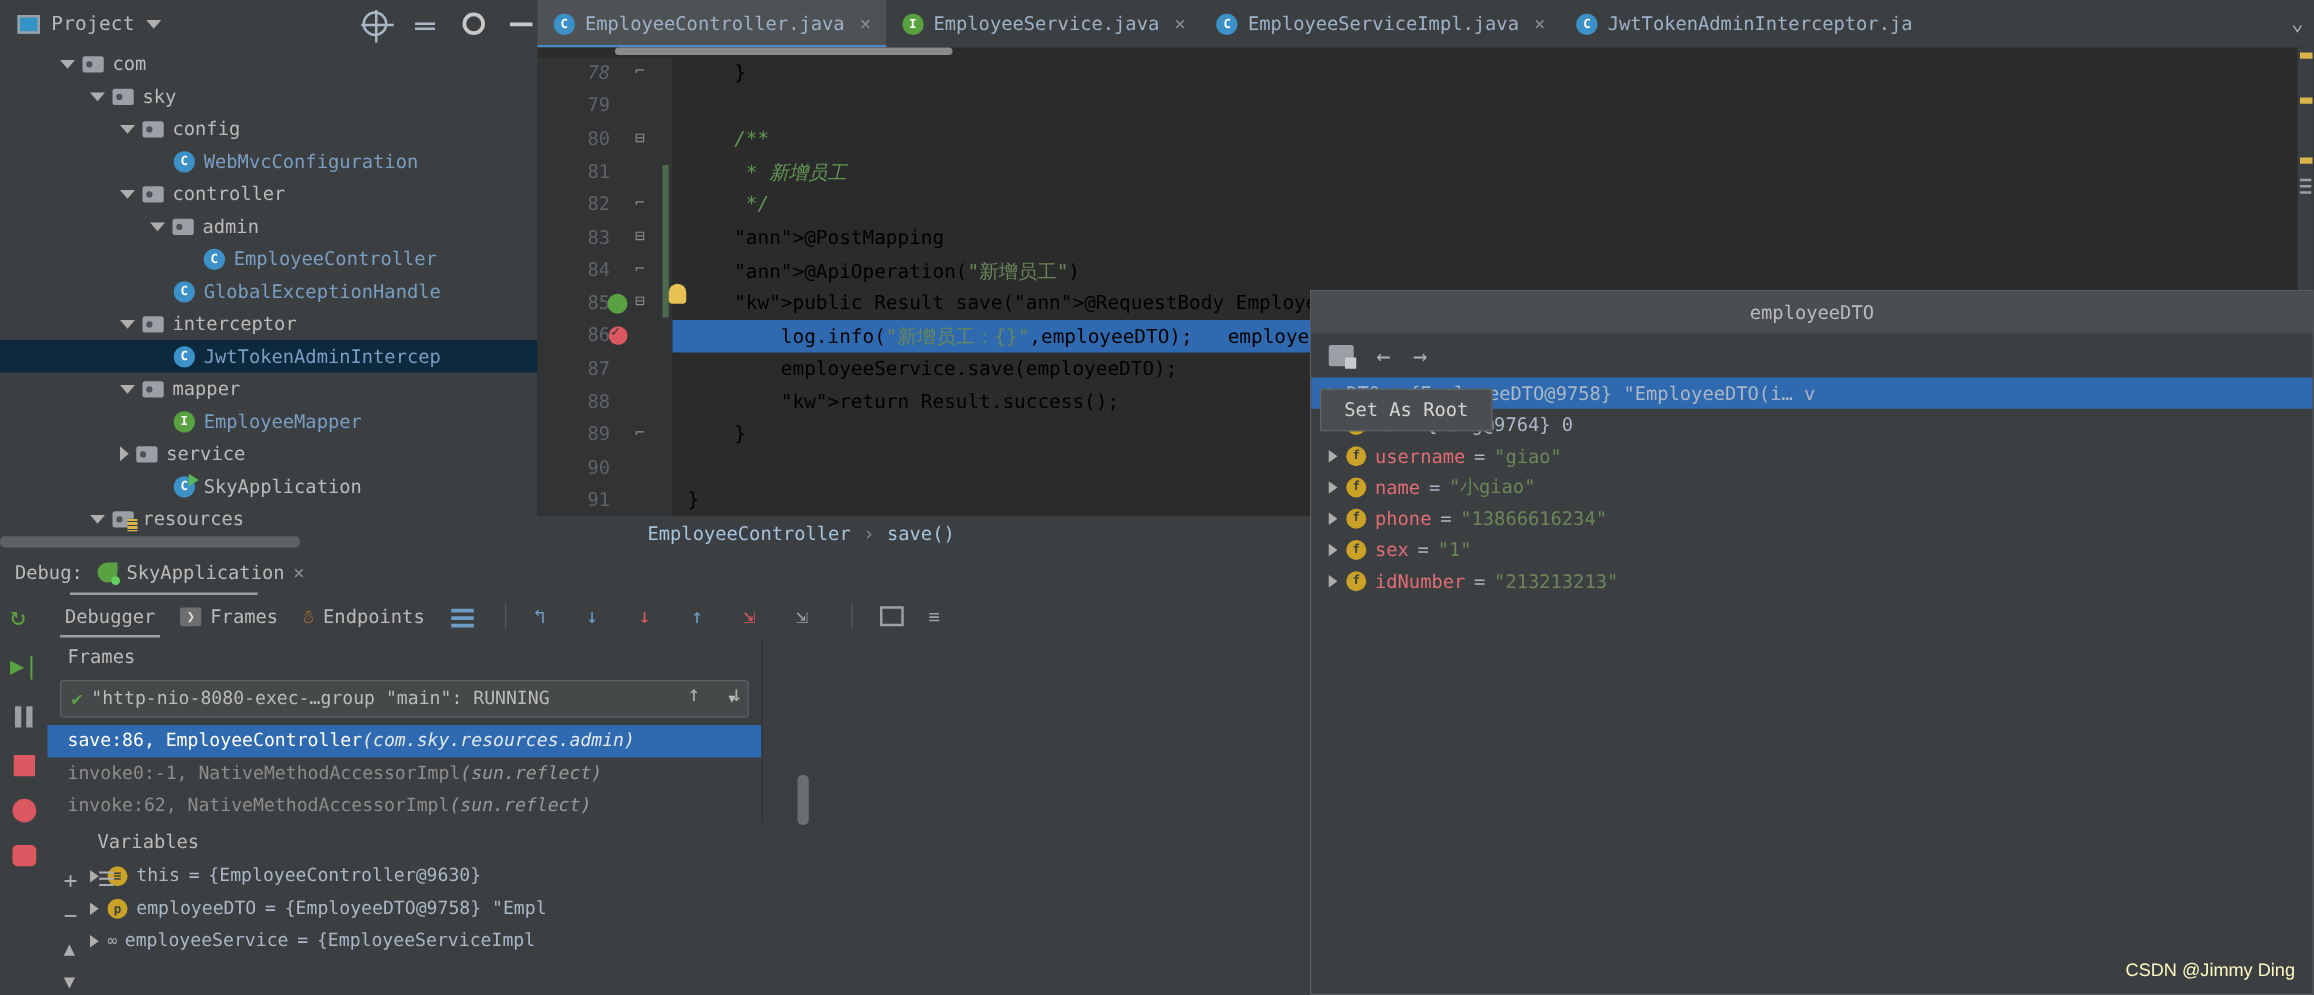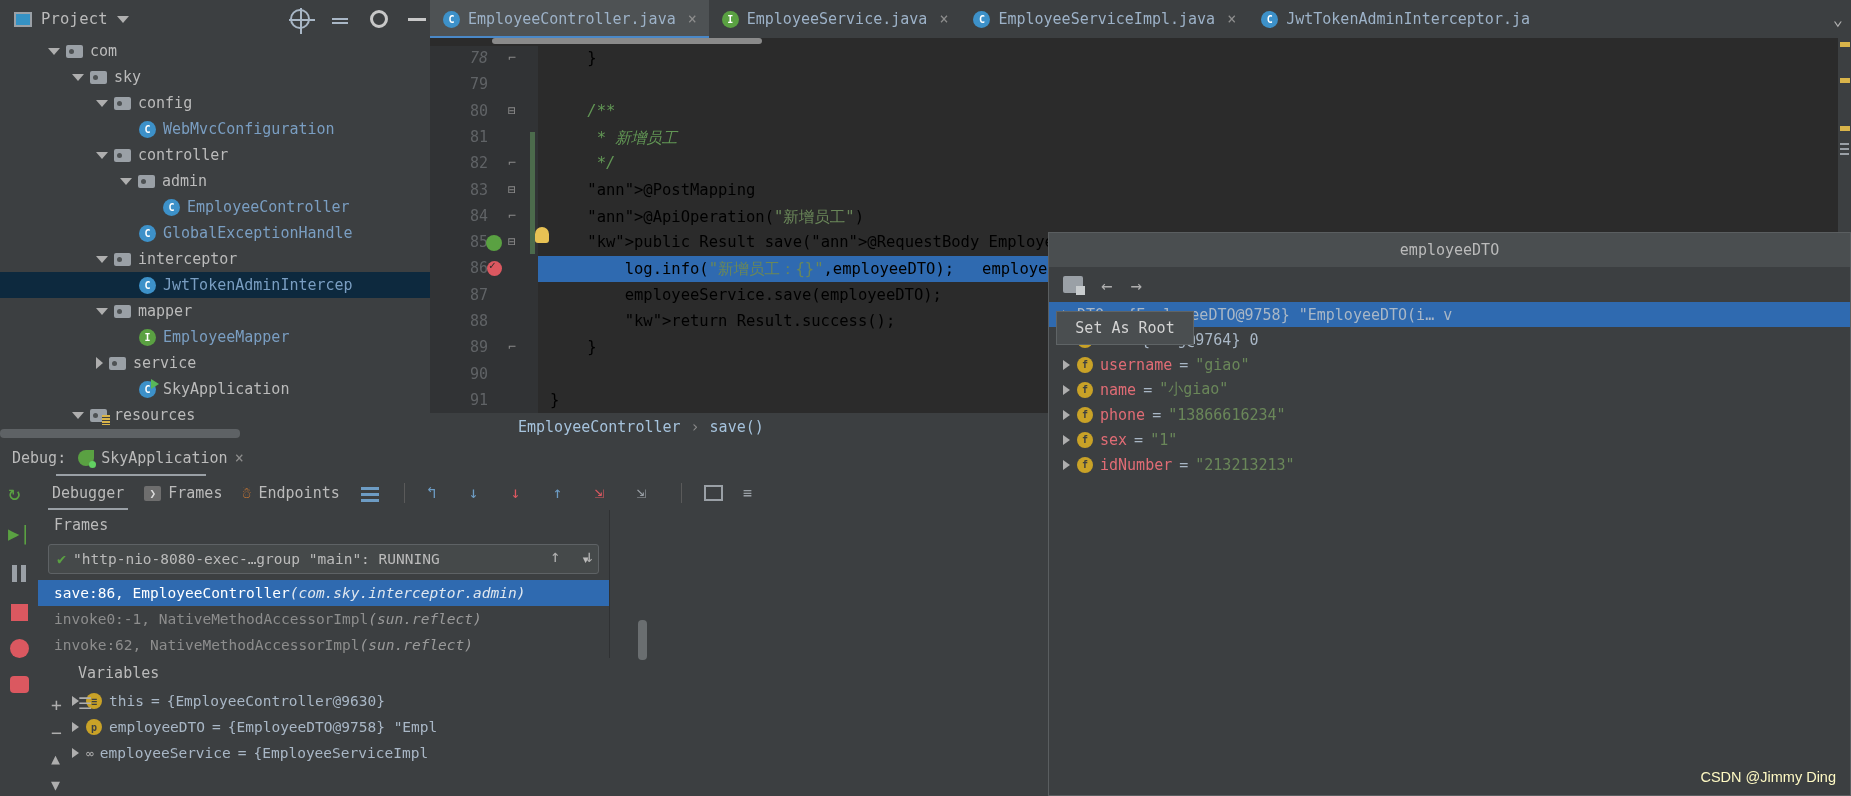--- a/index.html
+++ b/index.html
@@ -458,21 +458,21 @@
           <div class="frames-col" style="position:relative;">
             <div class="col-head">Frames</div>
             <div class="thread-row">
               <span class="thread-check">✔</span>
               <span style="flex:1;">"http-nio-8080-exec-…group "main": RUNNING</span>
               <span>▾</span>
             </div>
             <div id="stack-root" style="margin-top:6px;">
                 <div class="stack-item sel">
                   <span>save:86, EmployeeController </span>
-                  <span class="pkg">(com.sky.interceptor.admin)</span>
+                  <span class="pkg">(com.sky.resources.admin)</span>
                 </div>
                 <div class="stack-item dim">
                   <span>invoke0:-1, NativeMethodAccessorImpl </span>
                   <span class="pkg">(sun.reflect)</span>
                 </div>
                 <div class="stack-item dim">
                   <span>invoke:62, NativeMethodAccessorImpl </span>
                   <span class="pkg">(sun.reflect)</span>
                 </div>
               </div>

